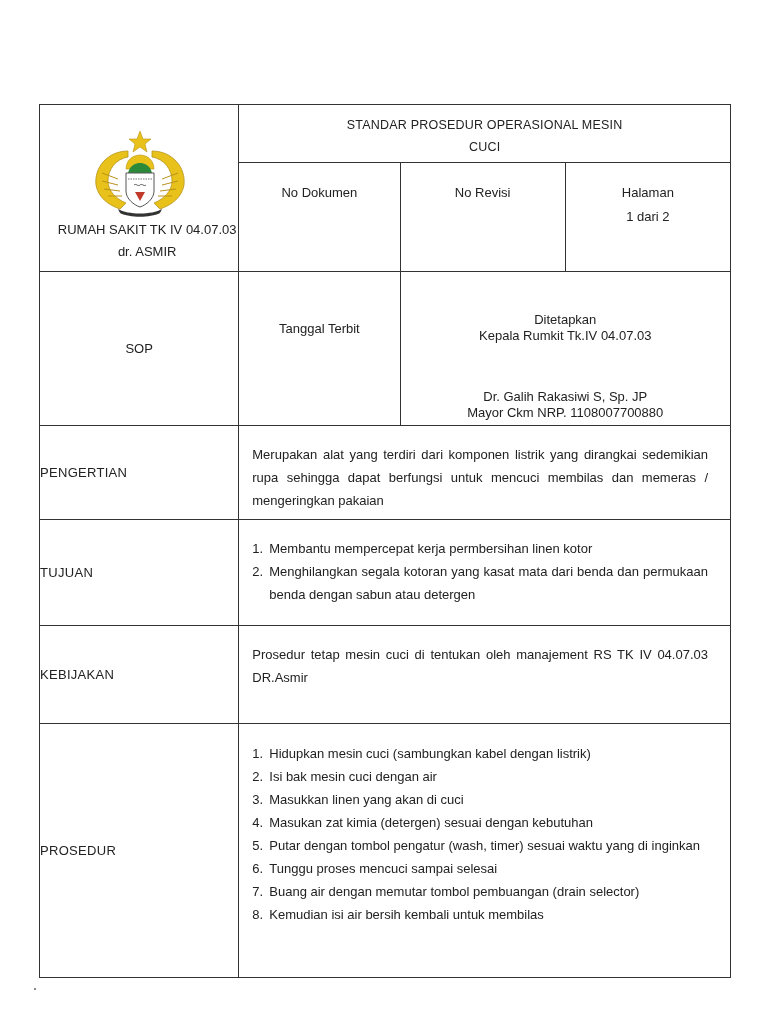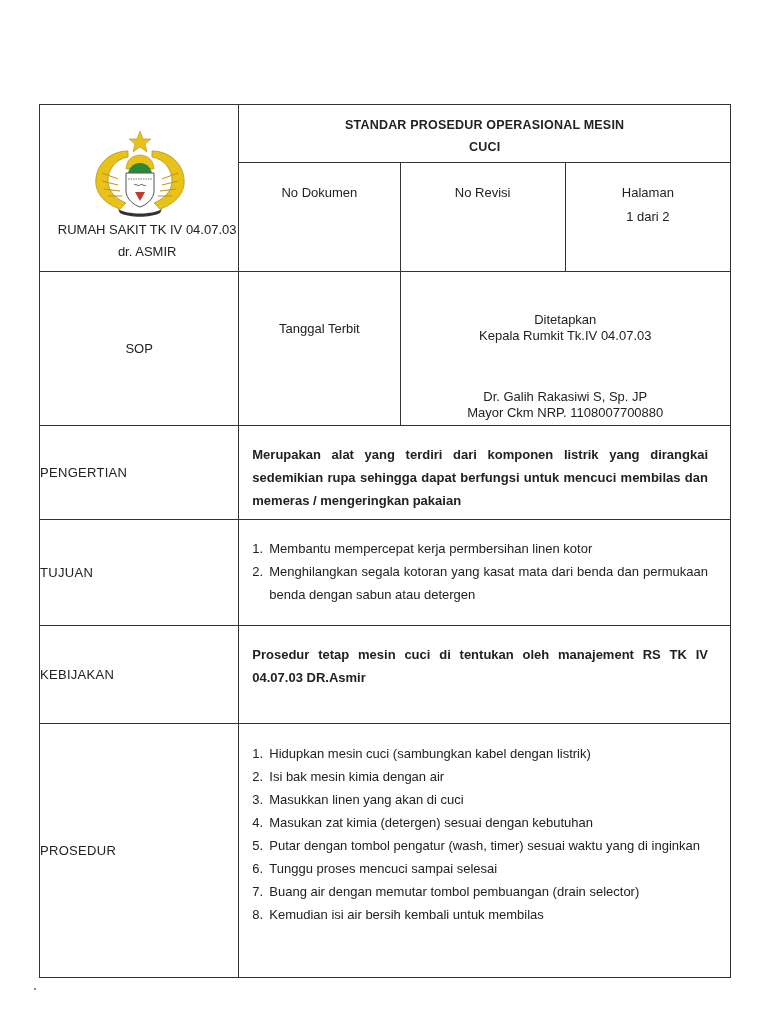--- a/index.html
+++ b/index.html
@@ -57,21 +57,21 @@
       left: 16px; right: 0;
       top: 114px;
       line-height: 22px;
       font-size: 13px;
       text-align: center;
       white-space: nowrap;
     }
     .title-cell {
       height: 57px;
       text-align: center;
-      font-weight: bold;
+      font-weight: normal;
       font-size: 12.5px;
       letter-spacing: 0.2px;
     }
     .title-cell .line1 { display: block; margin-top: 12px; line-height: 16px; }
     .title-cell .line2 { display: block; margin-top: 6px; line-height: 16px; }
     .meta-cell {
       height: 108px;
       text-align: center;
       font-size: 13px;
     }
@@ -100,21 +100,20 @@
       letter-spacing: 0.3px;
     }
     .content-cell {
       padding: 0 22px 0 13px !important;
       font-size: 13px;
       line-height: 23px;
     }
     .para {
       text-align: justify;
       text-align-last: left;
-      font-weight: bold;
     }
     .r-pengertian { height: 93px; }
     .r-tujuan { height: 105px; }
     .r-kebijakan { height: 97px; }
     .r-prosedur { height: 253px; }
     .pad-pengertian { padding-top: 17px !important; }
     .pad-tujuan { padding-top: 17px !important; }
     .pad-kebijakan { padding-top: 17px !important; }
     .pad-prosedur { padding-top: 18px !important; }
 
@@ -260,21 +259,21 @@
         <span>PROSEDUR</span>
       </td>
       <td colspan="3" class="content-cell pad-prosedur">
         <ol class="steps">
           <li>
             <span class="num">1.</span>
             <span>Hidupkan mesin cuci (sambungkan kabel dengan listrik)</span>
           </li>
           <li>
             <span class="num">2.</span>
-            <span>Isi bak mesin kimia dengan air</span>
+            <span>Isi bak mesin cuci dengan air</span>
           </li>
           <li>
             <span class="num">3.</span>
             <span>Masukkan linen yang akan di cuci</span>
           </li>
           <li>
             <span class="num">4.</span>
             <span>Masukan zat kimia (detergen) sesuai dengan kebutuhan</span>
           </li>
           <li>

